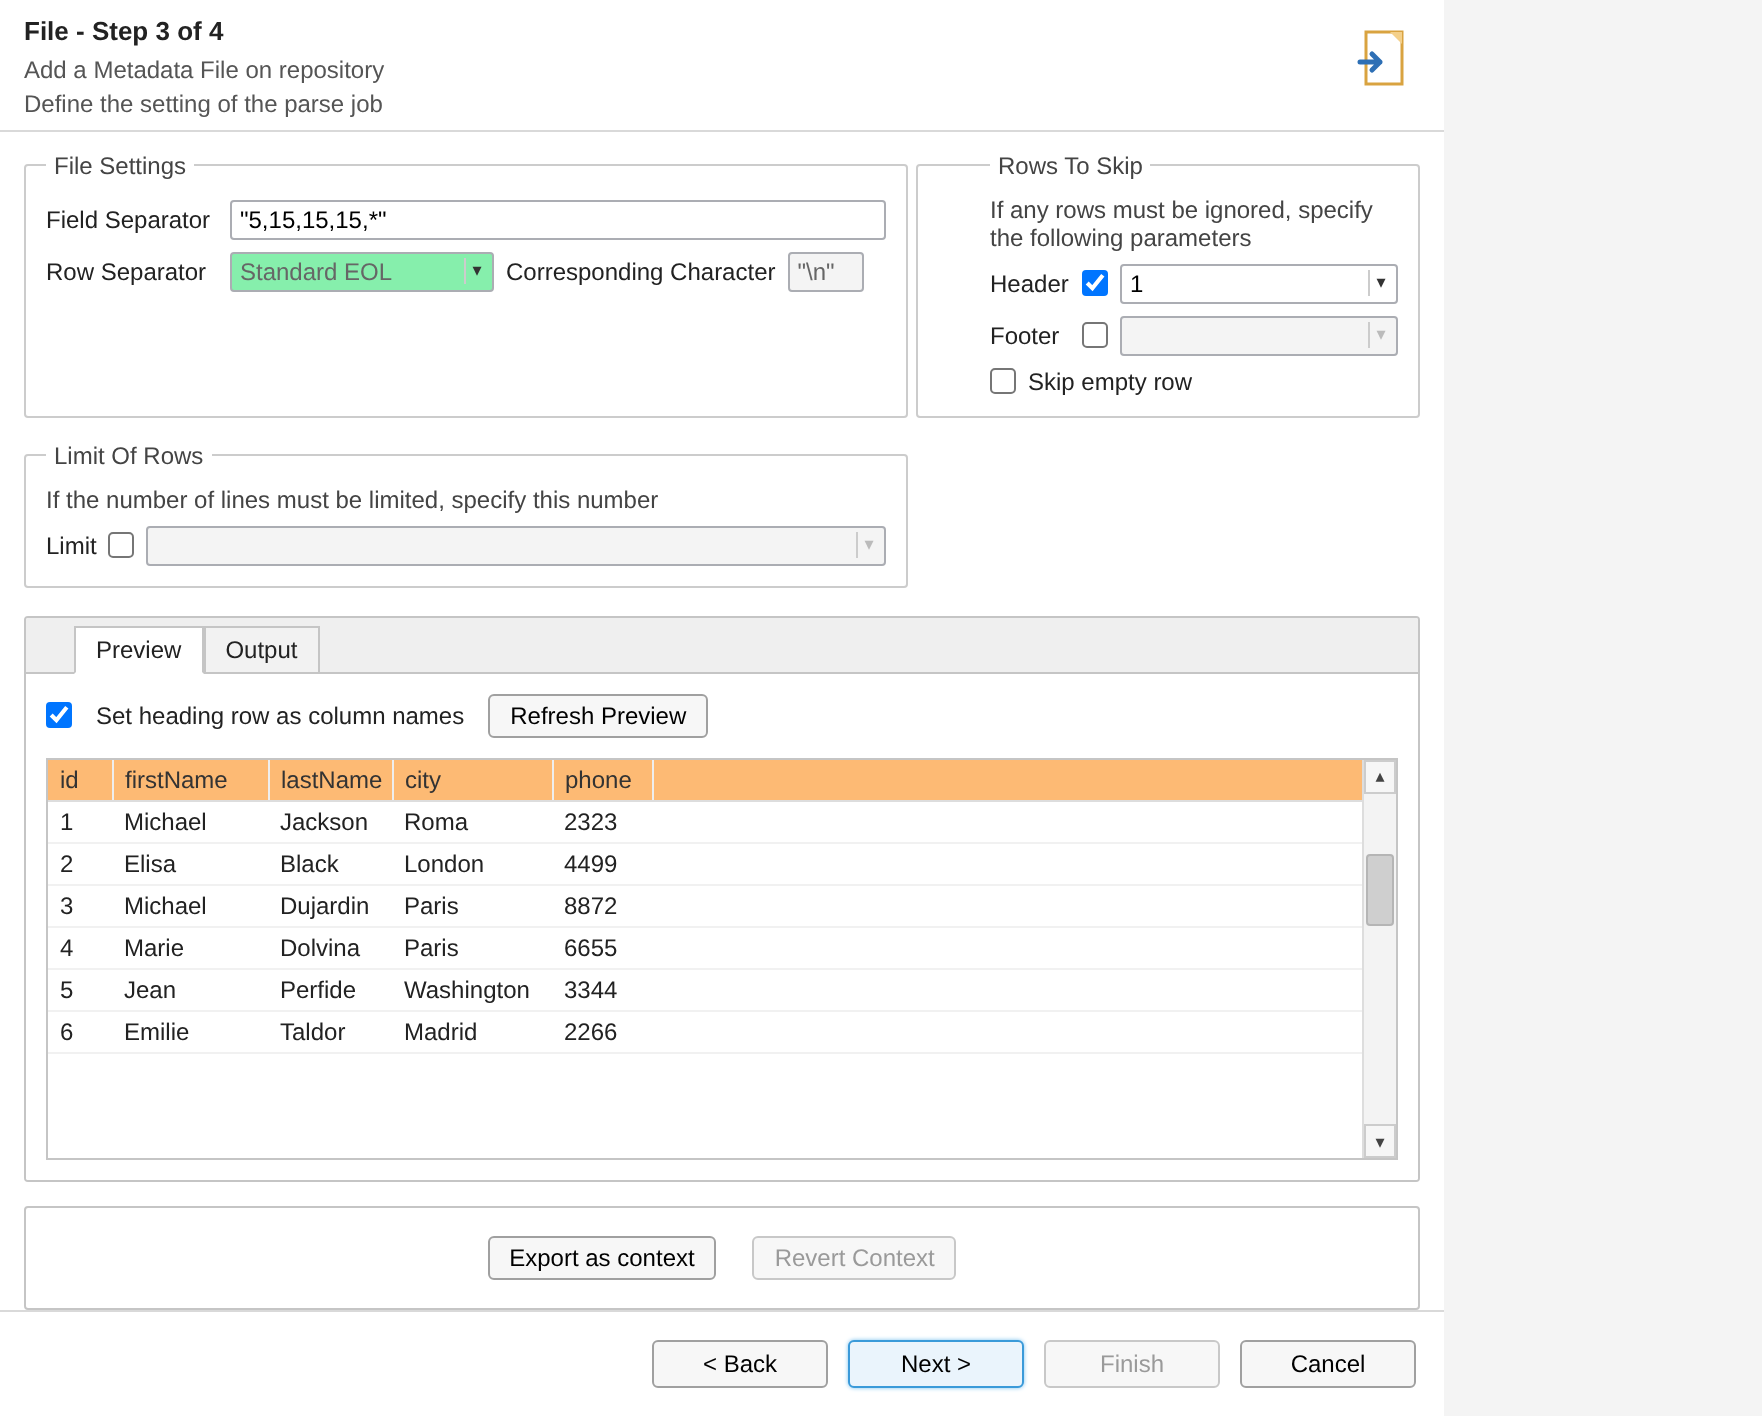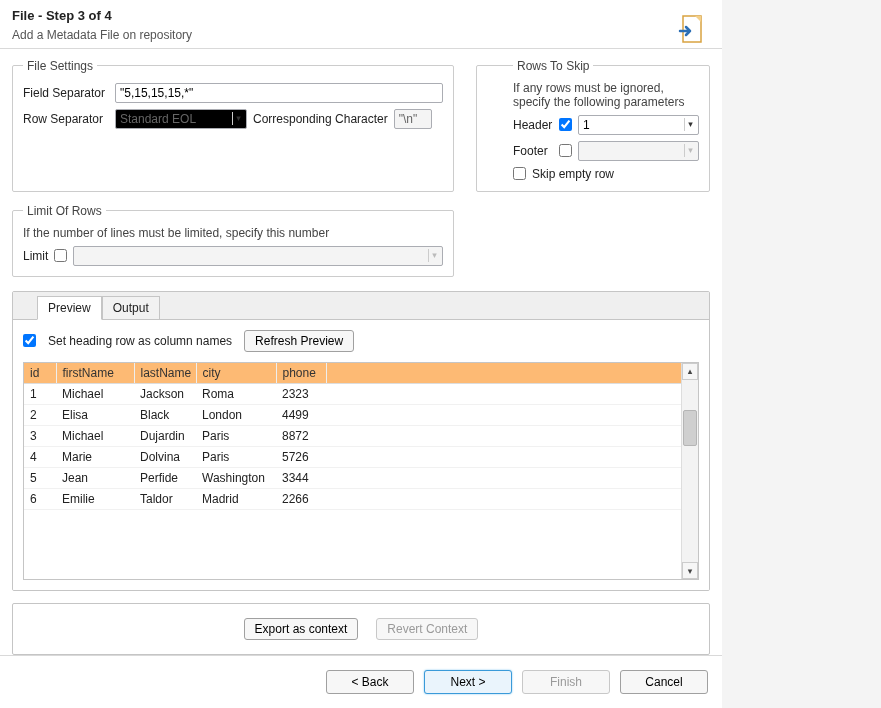--- a/index.html
+++ b/index.html
@@ -4,21 +4,21 @@
 <style>
   * { box-sizing: border-box; }
   html, body { margin:0; padding:0; font-family: "Segoe UI", Tahoma, Arial, sans-serif; font-size:12px; color:#222; background:#f4f4f4; }
   .window { width:722px; height:708px; background:#fff; position:relative; display:flex; flex-direction:column; }
   .header { padding:8px 12px 4px 12px; border-bottom:1px solid #d9d9d9; position:relative; }
   .header h1 { font-size:13px; font-weight:bold; margin:0 0 4px 0; }
   .header .sub { color:#555; line-height:1.4; }
   .header-icon { position:absolute; right:14px; top:14px; width:32px; height:32px; }
   .header-icon svg { width:32px; height:32px; }
   .body { flex:1; padding:10px 12px 0 12px; overflow:hidden; display:flex; flex-direction:column; }
-  .top-row { display:flex; gap:22px; }
+  .top-row { display:flex; gap:4px; }
   fieldset.group { border:1px solid #ccc; border-radius:2px; padding:8px 10px 10px 10px; margin:0; }
   fieldset.group > legend { padding:0 4px; color:#444; }
   .group.file-settings { flex:0 0 442px; }
   .group.rows-to-skip { flex:1;padding-left:36px; }
   .row { display:flex; align-items:center; gap:6px; margin-top:6px; }
   .row:first-of-type { margin-top:2px; }
   label.lbl { white-space:nowrap; }
   input.text, select.combo {
     height:20px; border:1px solid #abadb3; background:#fff; padding:1px 4px; font:inherit; border-radius:2px;
   }
@@ -53,20 +53,21 @@
   .footer button.push { width:88px; height:24px; }
   .footer button.primary { border:1px solid #3a9ad9; box-shadow:0 0 2px #7cc2ee; background:#eaf4fc; }
 </style>
 </head>
 <body>
 <div class="window">
 
 <div class="header">
   <h1>File - Step 3 of 4</h1>
   <div class="sub">Add a Metadata File on repository</div>
+  <div class="sub">Define the setting of the parse job</div>
   <span class="header-icon">
     <svg viewBox="0 0 32 32">
       <rect x="7" y="2" width="18" height="26" fill="#fff" stroke="#d9a340" stroke-width="1.5"></rect>
       <polygon points="19,2 25,2 25,8" fill="#f4d08a"></polygon>
       <path d="M4 17 H14 M14 17 L10 13 M14 17 L10 21" stroke="#2d6fb5" stroke-width="2.5" fill="none" stroke-linecap="round"></path>
     </svg>
   </span>
 </div>
 
 <div class="body">
@@ -75,21 +76,21 @@
 
     <fieldset class="group file-settings">
       <legend>File Settings</legend>
       <div class="row">
         <label class="lbl" style="width:86px">Field Separator</label>
         <input class="text" style="flex: 1 1 0%;" value="&quot;5,15,15,15,*&quot;">
       </div>
       <div class="row">
         <label class="lbl" style="width:86px">Row Separator</label>
         <div class="dropdown-like" style="flex:0 0 132px">
-          <input class="text" readonly="" style="background: #000000;" value="Standard EOL">
+          <input class="text" readonly="" style="background: #86efac;" value="Standard EOL">
           <span class="arrow">▾</span>
         </div>
         <label class="lbl">Corresponding Character</label>
         <input class="text disabled-input" readonly="" style="width: 38px;" value="&quot;\n&quot;">
       </div>
     </fieldset>
 
     <fieldset class="group rows-to-skip">
       <legend>Rows To Skip</legend>
       <div class="hint">If any rows must be ignored, specify the following parameters</div>
@@ -183,21 +184,21 @@
                   <td>Dujardin</td>
                   <td>Paris</td>
                   <td>8872</td>
                   <td></td>
                 </tr>
                 <tr>
                   <td>4</td>
                   <td>Marie</td>
                   <td>Dolvina</td>
                   <td>Paris</td>
-                  <td>5726</td>
+                  <td>6655</td>
                   <td></td>
                 </tr>
                 <tr>
                   <td>5</td>
                   <td>Jean</td>
                   <td>Perfide</td>
                   <td>Washington</td>
                   <td>3344</td>
                   <td></td>
                 </tr>

